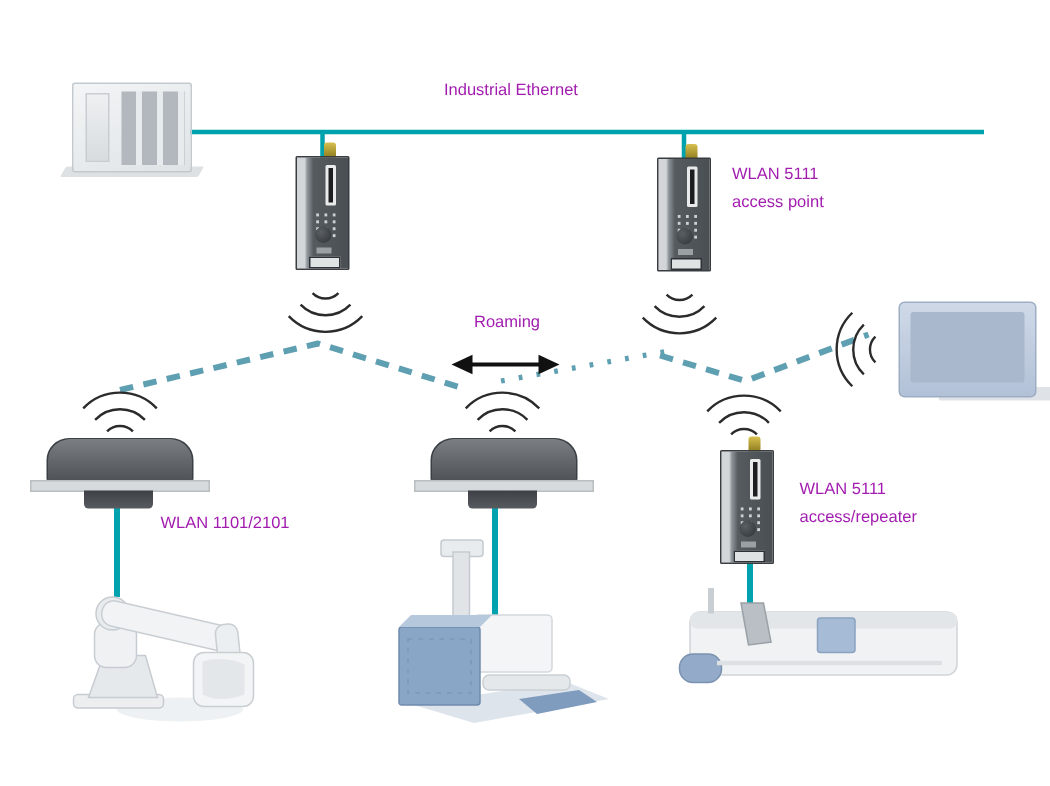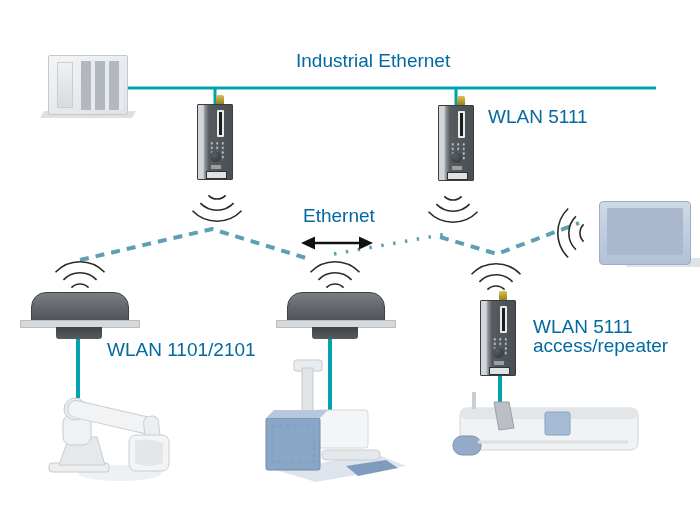--- a/index.html
+++ b/index.html
@@ -1,20 +1,20 @@
 <!DOCTYPE html>
 <html><head>
 <meta charset="utf-8">
 <style>
   html,body { margin:0; padding:0; background:#ffffff; }
   .stage {
     position:relative; width:700px; height:524px; background:#ffffff;
     font-family:"Liberation Sans", sans-serif; overflow:hidden;
   }
-  .lbl { position:absolute; color:#0369a1; font-size:19px; line-height:19px; white-space:nowrap; }
+  .lbl { position:absolute; color:#a21caf; font-size:11px; line-height:19px; white-space:nowrap; }
   svg.layer { position:absolute; left:0; top:0; }
 
   
   .plc { position:absolute; left:48px; top:55px; width:78px; height:58px;
     background:linear-gradient(155deg,#f3f5f6,#dfe3e6); border:1px solid #c3c9cd; border-radius:2px; }
   .plc .modules { position:absolute; right:4px; top:5px; bottom:4px; width:42px;
     background:repeating-linear-gradient(90deg,#b2b8be 0 10px,#e8ebed 10px 14px); }
   .plc .cpu-slot { position:absolute; left:8px; top:6px; width:14px; height:44px;
     background:linear-gradient(#eef0f1,#d8dcdf); border:1px solid #c8cdd1; }
   .plc-base { position:absolute; left:42px; top:111px; width:92px; height:7px;
@@ -206,23 +206,24 @@
     <path d="M46,10 L61,10 L66,36 L51,38 Z" fill="#b9bfc4" stroke="#9aa1a7"></path>
     <rect x="24" y="0" width="4" height="17" fill="#c9ced2"></rect>
     <rect x="5" y="44" width="28" height="19" rx="9" fill="#93abc9" stroke="#7a92b0"></rect>
     <path d="M30,50 H180" stroke="#dde1e4" stroke-width="3"></path>
   </svg>
 
   <div class="lbl" style="left:296px; top:51px;">Industrial Ethernet</div>
 
   <div class="lbl" style="left:488px; top:107px;">
     <div>WLAN 5111</div>
-  </div>
-
-  <div class="lbl" style="left:303px; top:206px; width:70px; text-align:center;">Ethernet</div>
+    <div>access point</div>
+  </div>
+
+  <div class="lbl" style="left:303px; top:206px; width:70px; text-align:center;">Roaming</div>
 
   <div class="lbl" style="left:107px; top:340px;">WLAN 1101/2101</div>
 
   <div class="lbl" style="left:533px; top:317px;">
     <div>WLAN 5111</div>
     <div>access/repeater</div>
   </div>
 
 </div>
 

